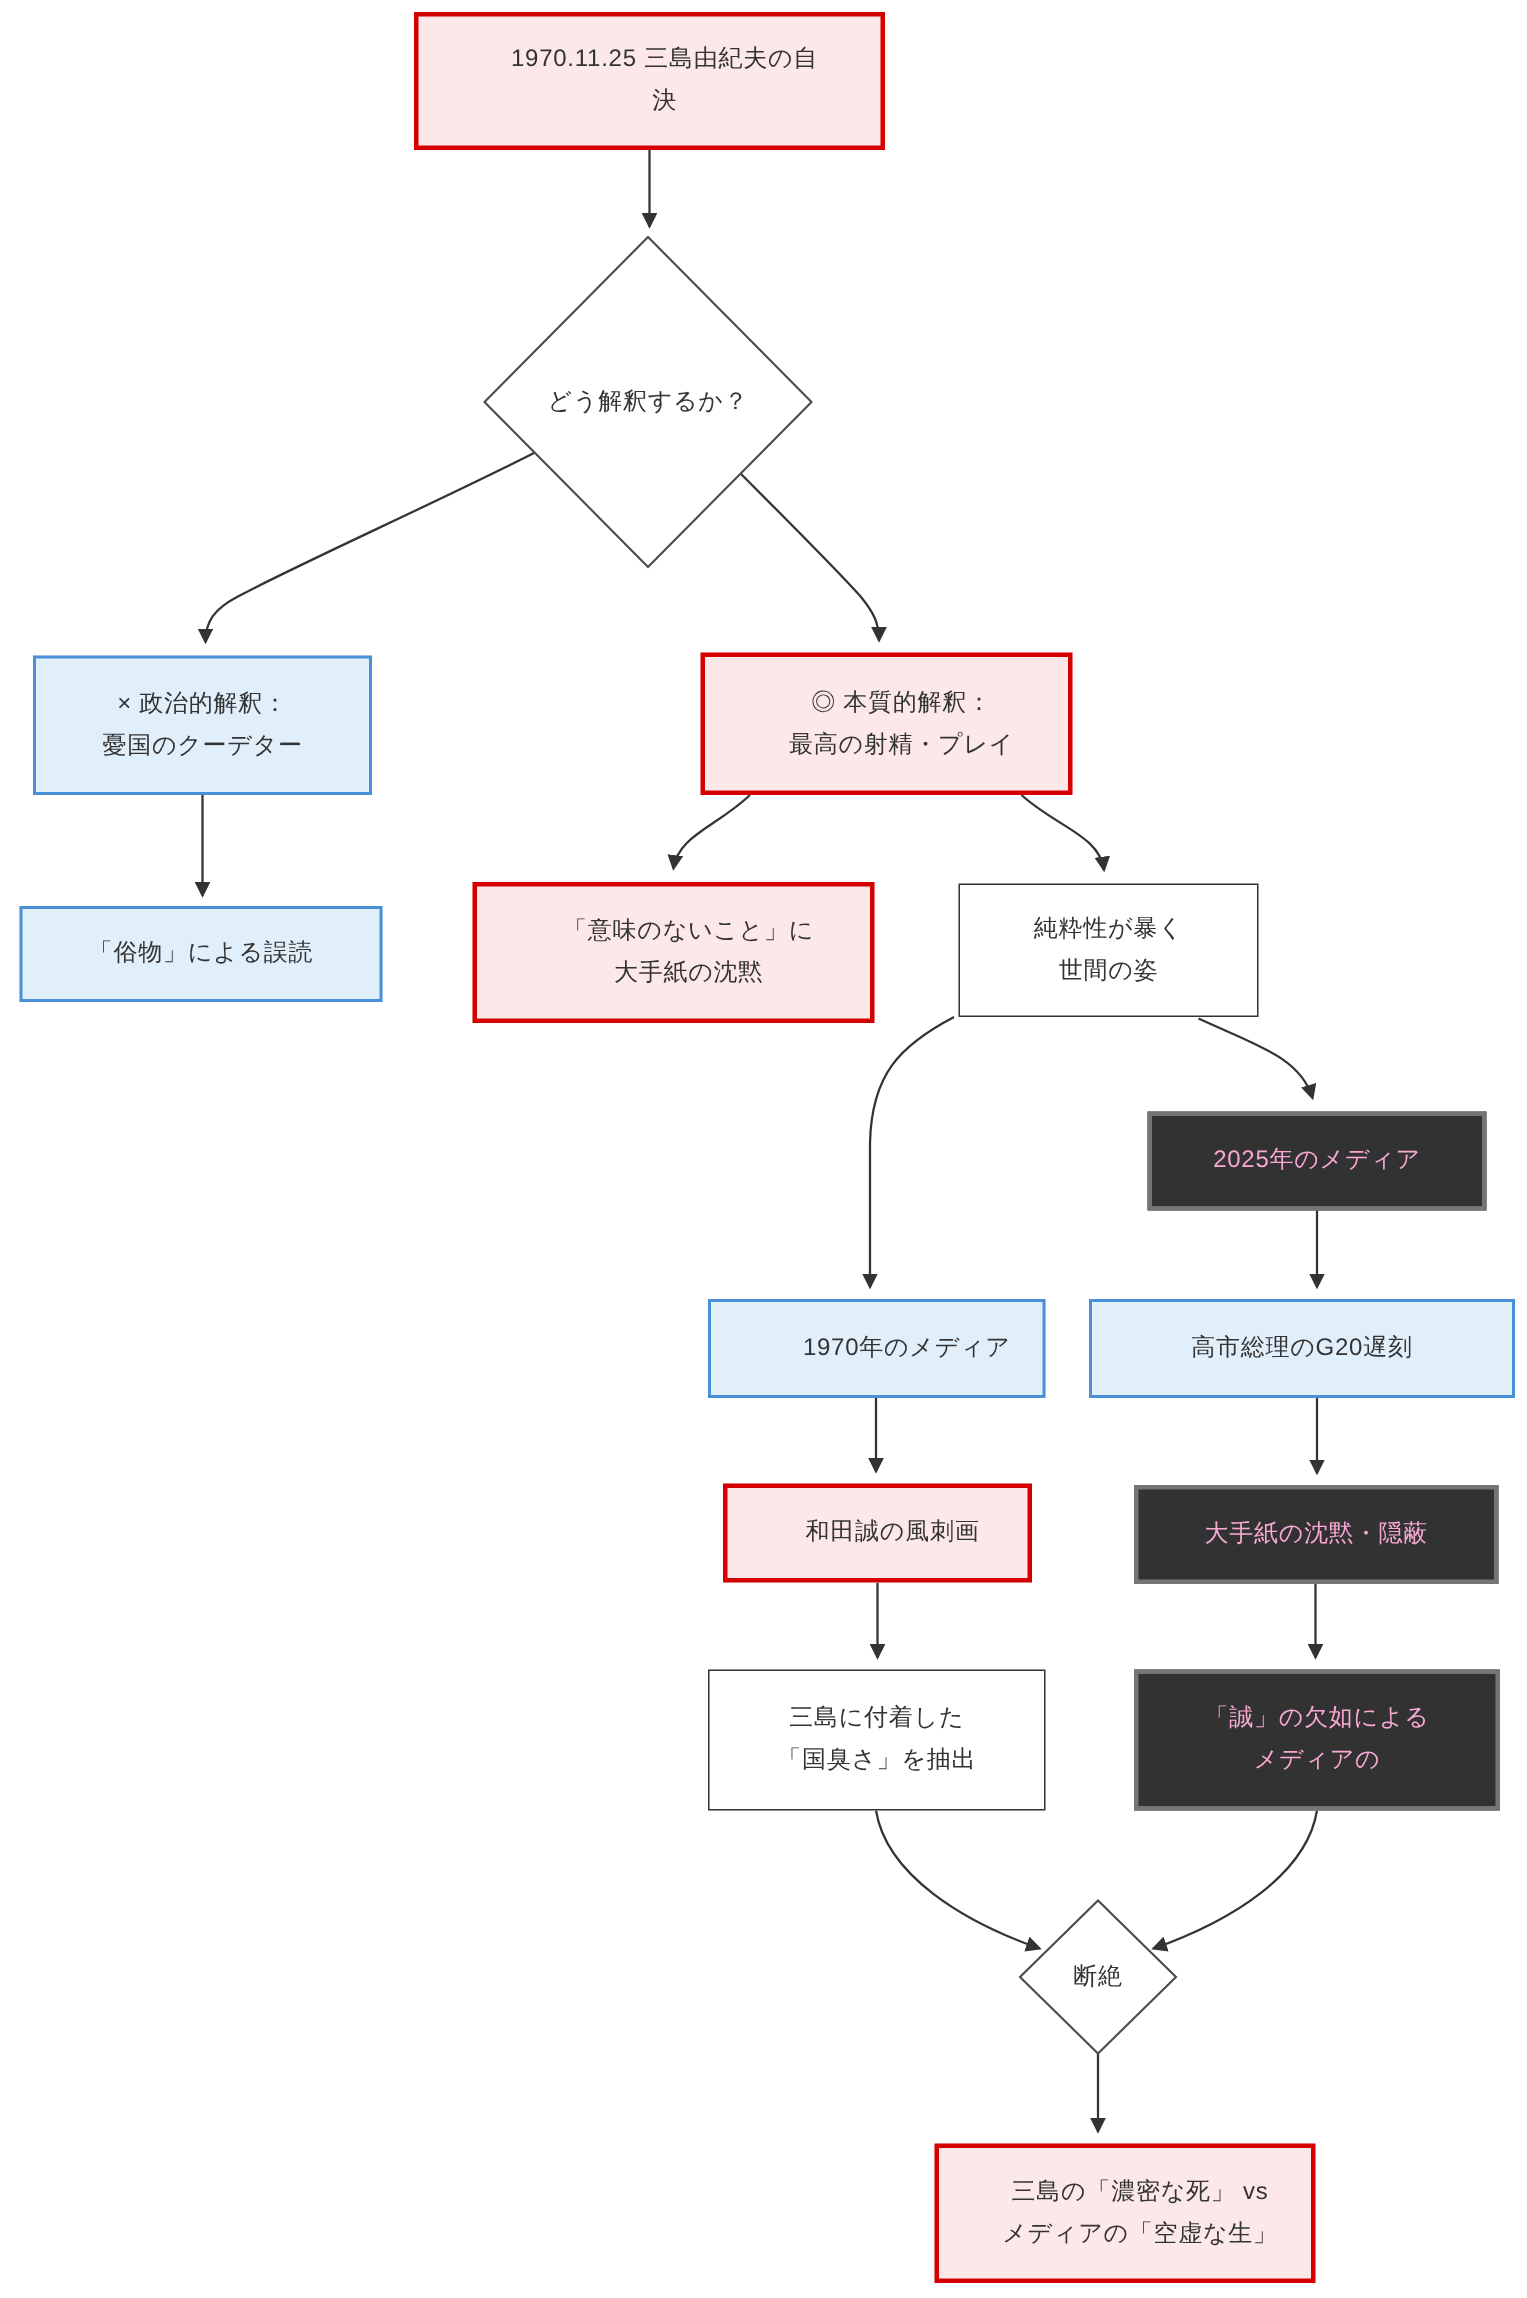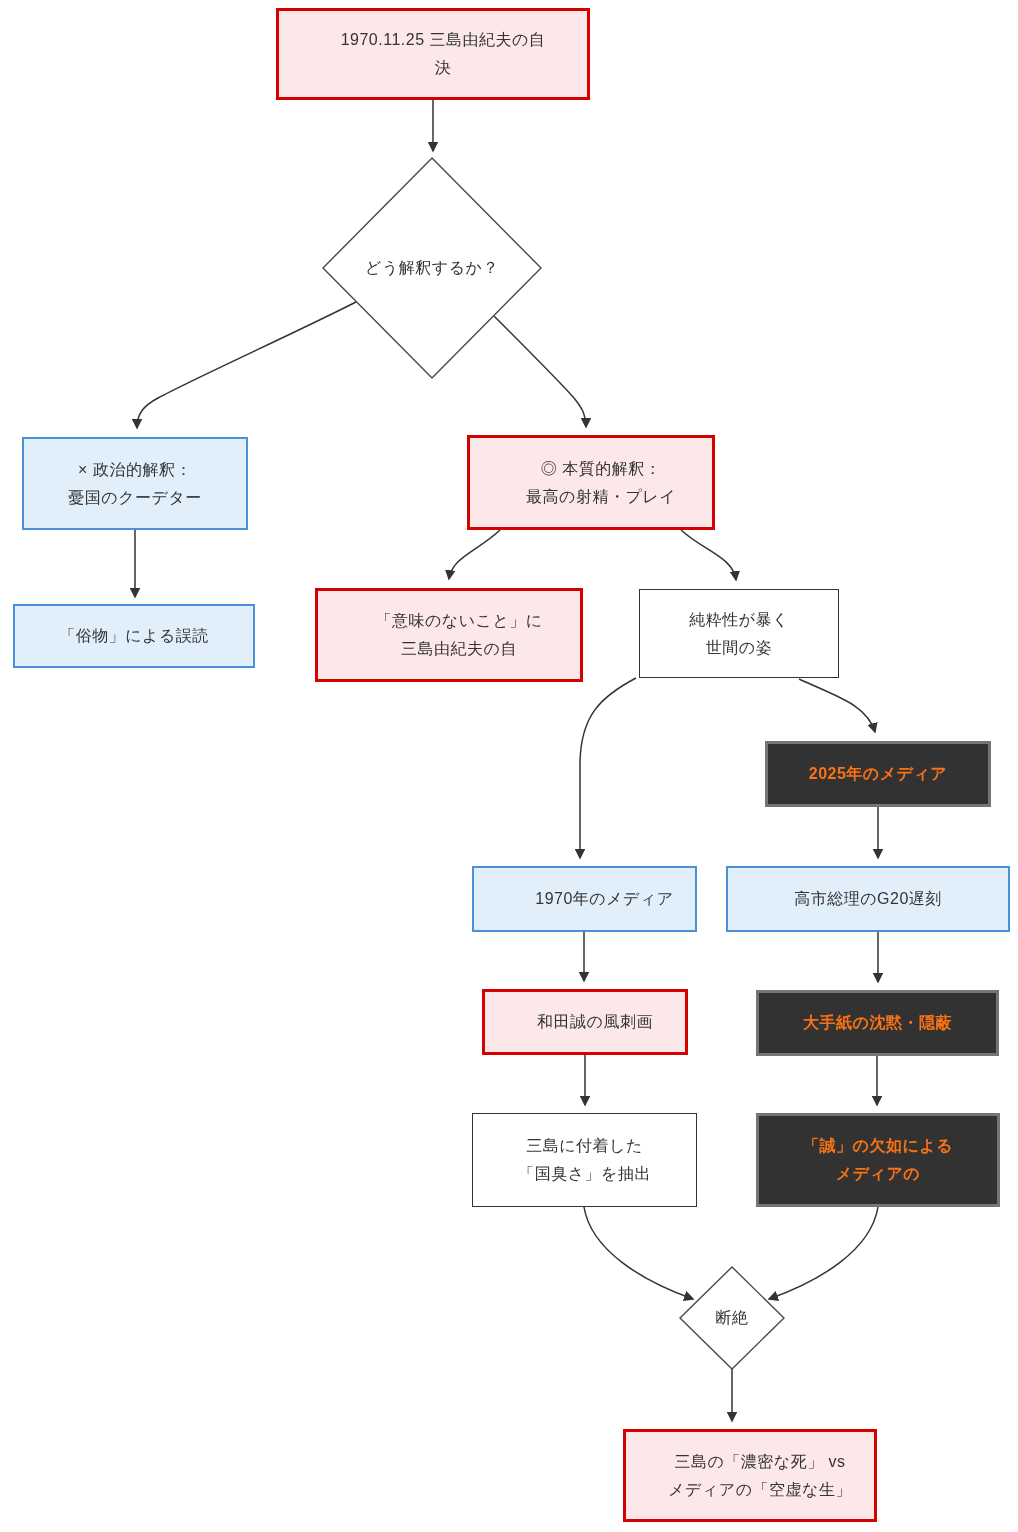--- a/index.html
+++ b/index.html
@@ -13,21 +13,21 @@
   .diamond-shape { fill:#ffffff; stroke:#4a4a4a; stroke-width:1.4; }
 
   .node {
     position:absolute; box-sizing:border-box;
     display:flex; flex-direction:column; align-items:center; justify-content:center;
     text-align:center; font-size:16px; line-height:1.72; letter-spacing:0.5px;
   }
   .node span { display:block; }
   .node.pink  { background:#fce8e8; border:3px solid #d50000;padding-left:20px; }
   .node.blue  { background:#e1effb; border:2px solid #4a90d9; }
-  .node.dark  { background:#323232; border:3px solid #757575; color:#f97316; font-weight:700; }
+  .node.dark  { background:#323232; border:3px solid #757575; color:#f9a8d4; font-weight:400; }
   .node.plain { background:#ffffff; border:1.3px solid #333333; }
 
   .diamond-label {
     position:absolute; transform:translate(-50%,-50%);
     font-size:16px; letter-spacing:0.5px; white-space:nowrap; text-align:center;
   }
 </style>
 </head>
 <body>
 
@@ -75,21 +75,21 @@
     <span>「俗物」による誤読</span>
   </div>
 
   <div class="node pink" style="left:467px; top:435px; width:248px; height:95px;">
     <span>◎ 本質的解釈：</span>
     <span>最高の射精・プレイ</span>
   </div>
 
   <div class="node pink" style="left:315px; top:588px; width:268px; height:94px;">
     <span>「意味のないこと」に</span>
-    <span>三島由紀夫の自</span>
+    <span>大手紙の沈黙</span>
   </div>
 
   <div class="node plain" style="left:639px; top:589px; width:200px; height:89px;">
     <span>純粋性が暴く</span>
     <span>世間の姿</span>
   </div>
 
   <div class="node dark" style="left:765px; top:741px; width:226px; height:66px;">
     <span>2025年のメディア</span>
   </div>

